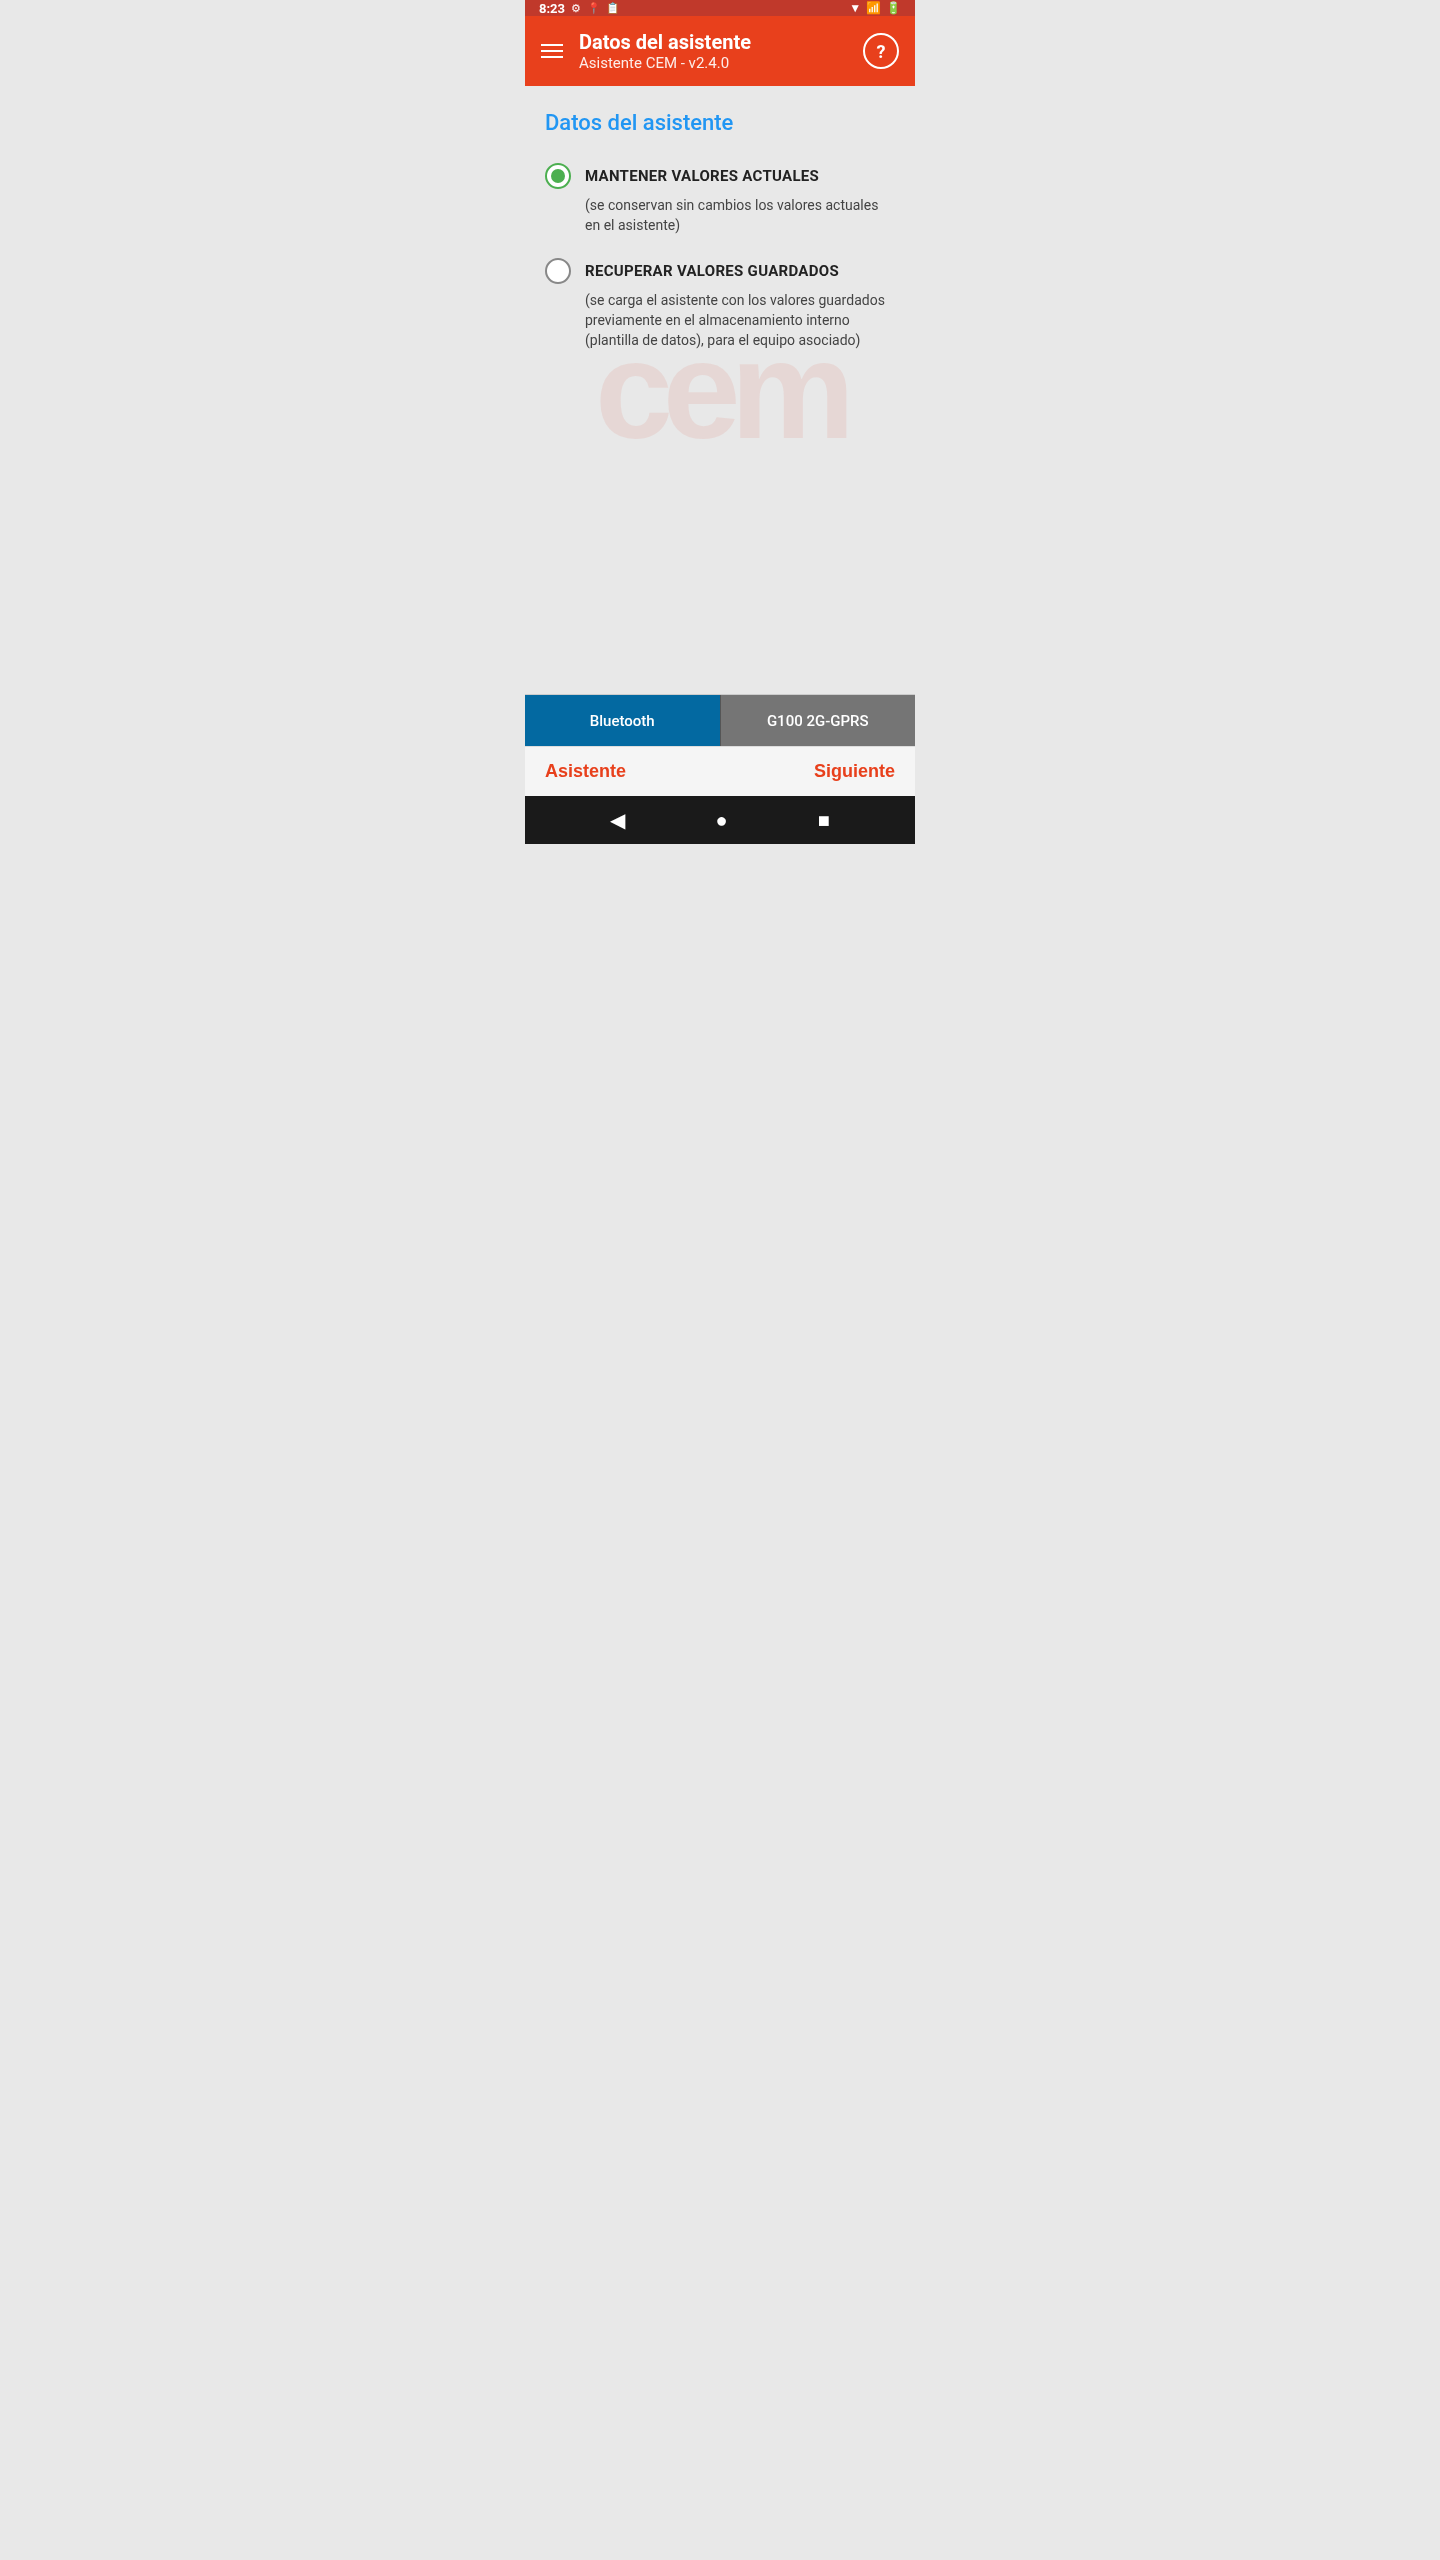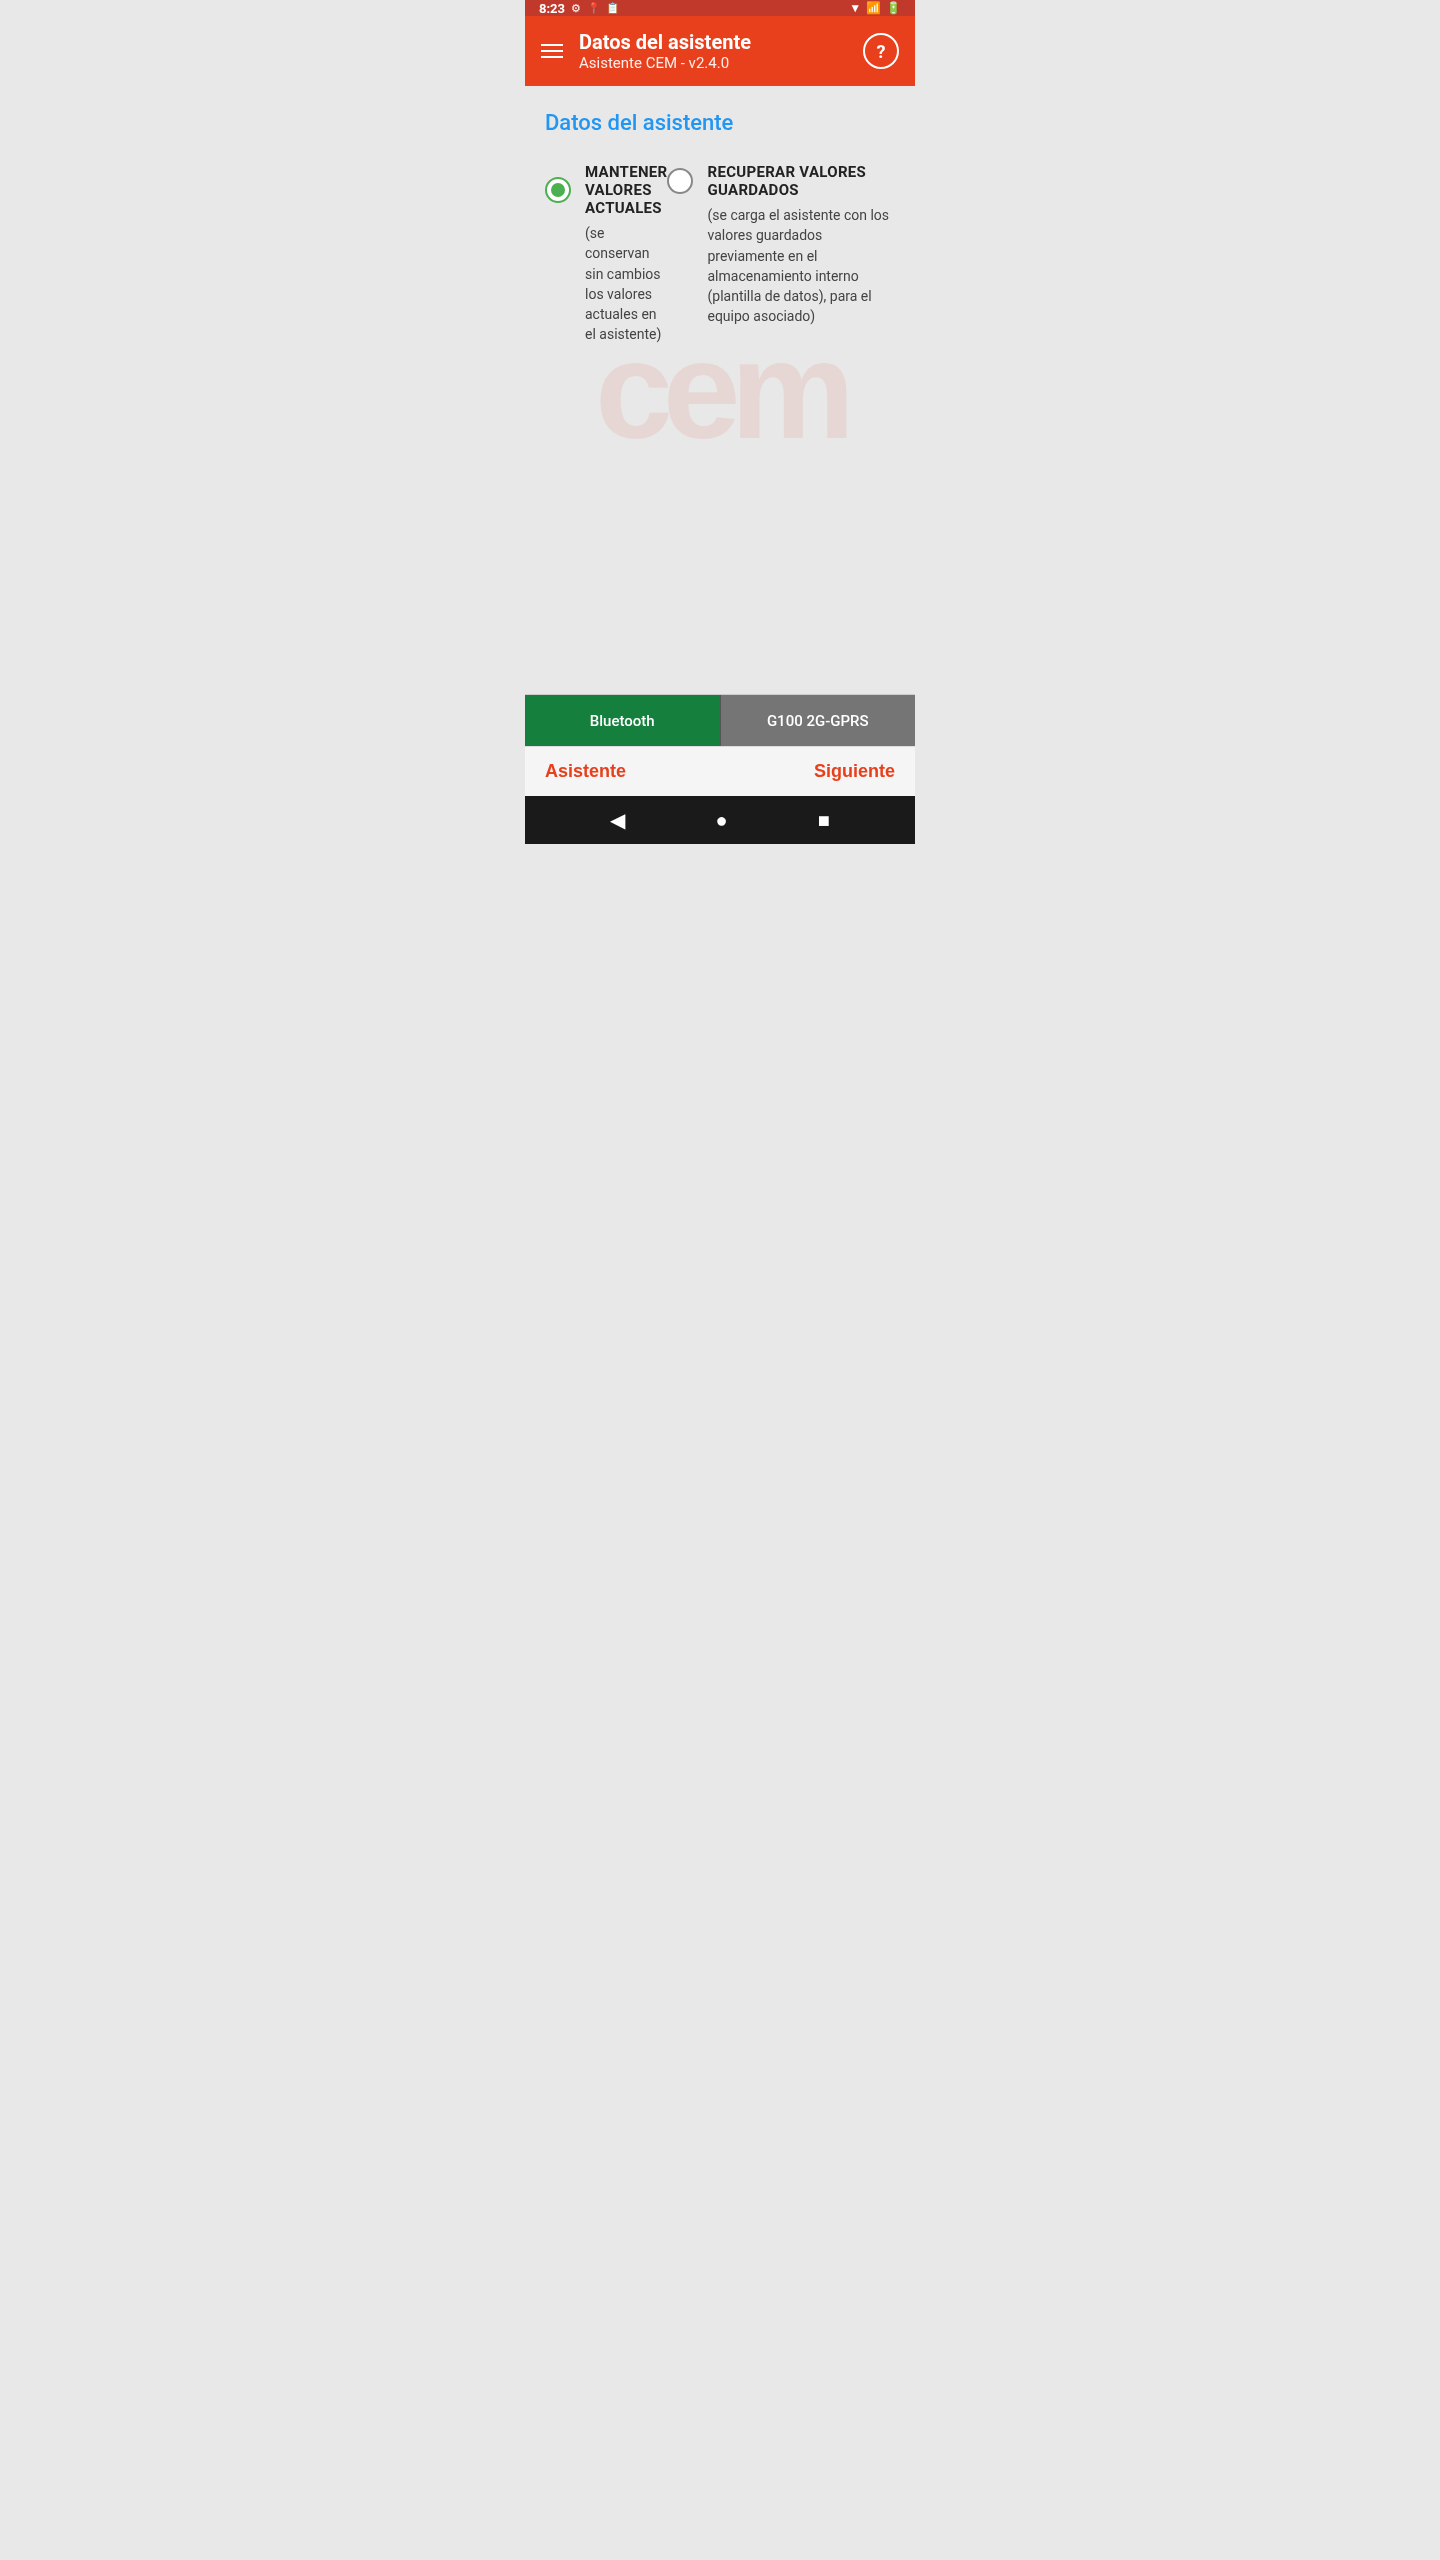--- a/index.html
+++ b/index.html
@@ -132,21 +132,21 @@
       margin-bottom: 28px;
       position: relative;
       z-index: 1;
     }
 
     
     .options-container {
       position: relative;
       z-index: 1;
       display: flex;
-      flex-direction: row;
+      flex-direction: column;
       gap: 0;
     }
 
     .option-item {
       margin-bottom: 22px;
       cursor: pointer;
     }
 
     .option-header {
       display: flex;
@@ -205,21 +205,21 @@
       align-items: center;
       justify-content: center;
       background: #757575;
       color: white;
       font-size: 15px;
       font-weight: 500;
       cursor: pointer;
     }
 
     .tab-btn:first-child {
-      background: #15803d;
+      background: #0369a1;
       border-right: 1px solid #555;
     }
 
     
     .nav-bar {
       display: flex;
       justify-content: space-between;
       align-items: center;
       padding: 14px 20px;
       background: #f5f5f5;

